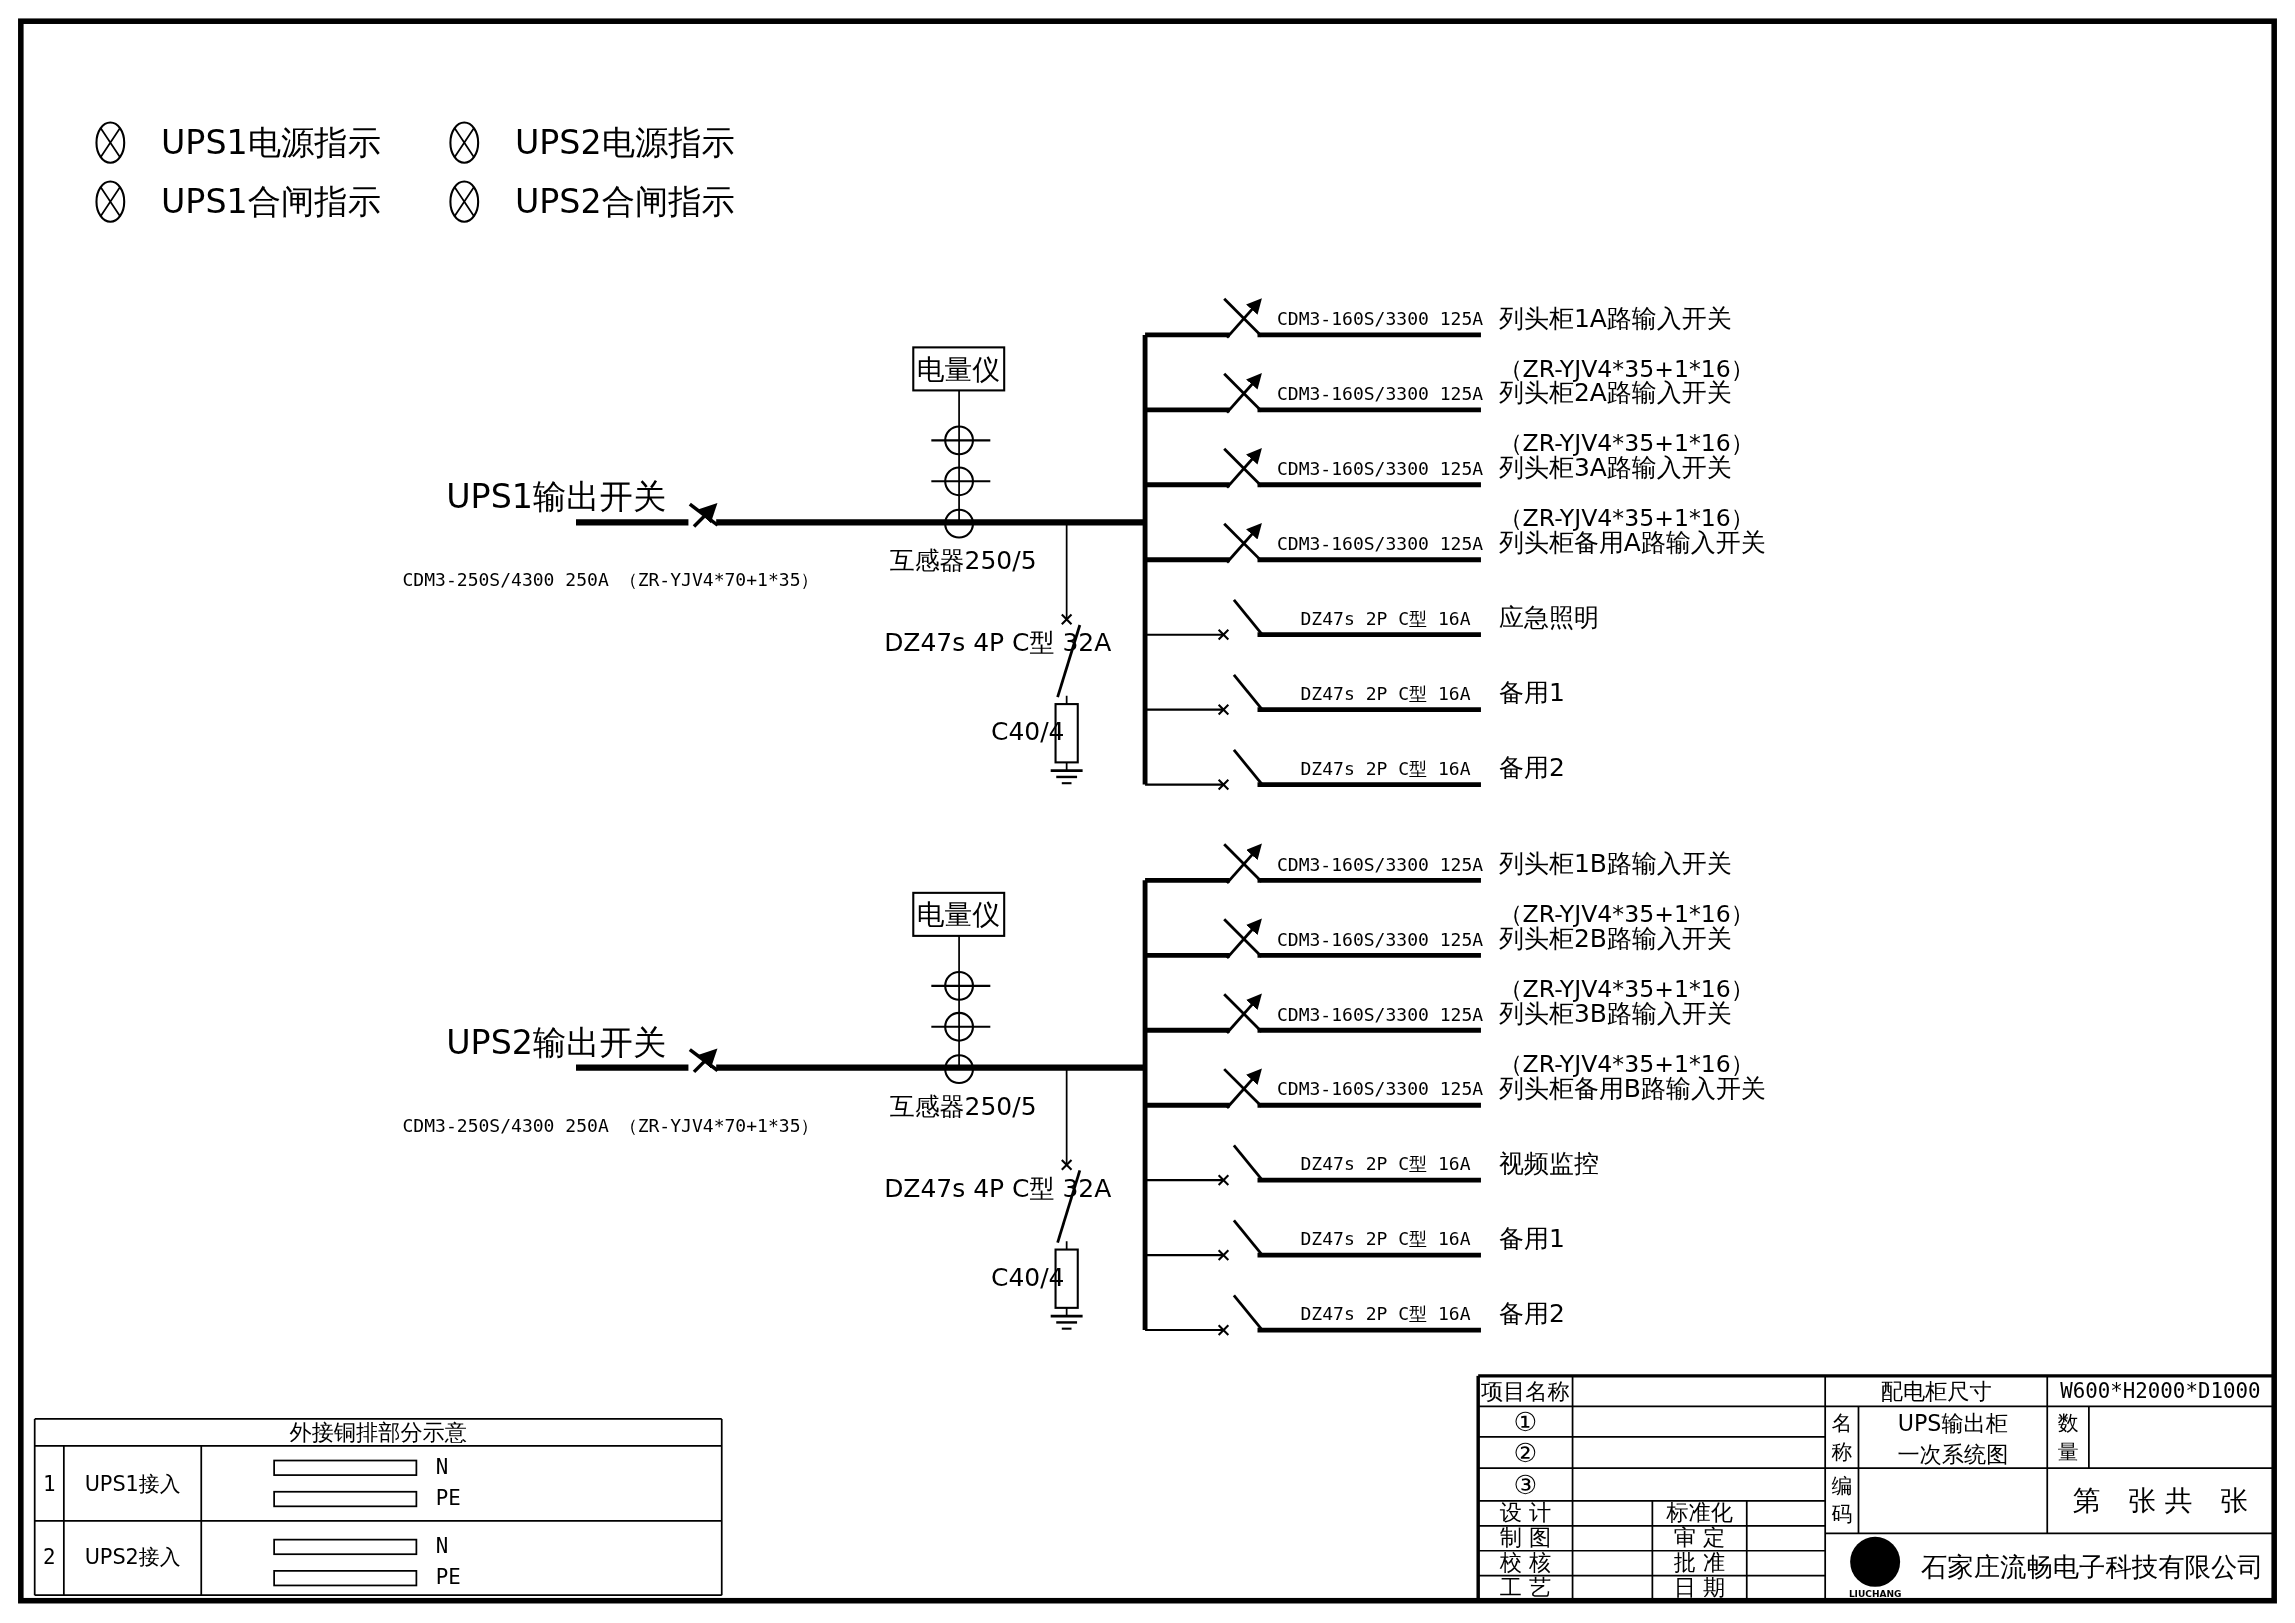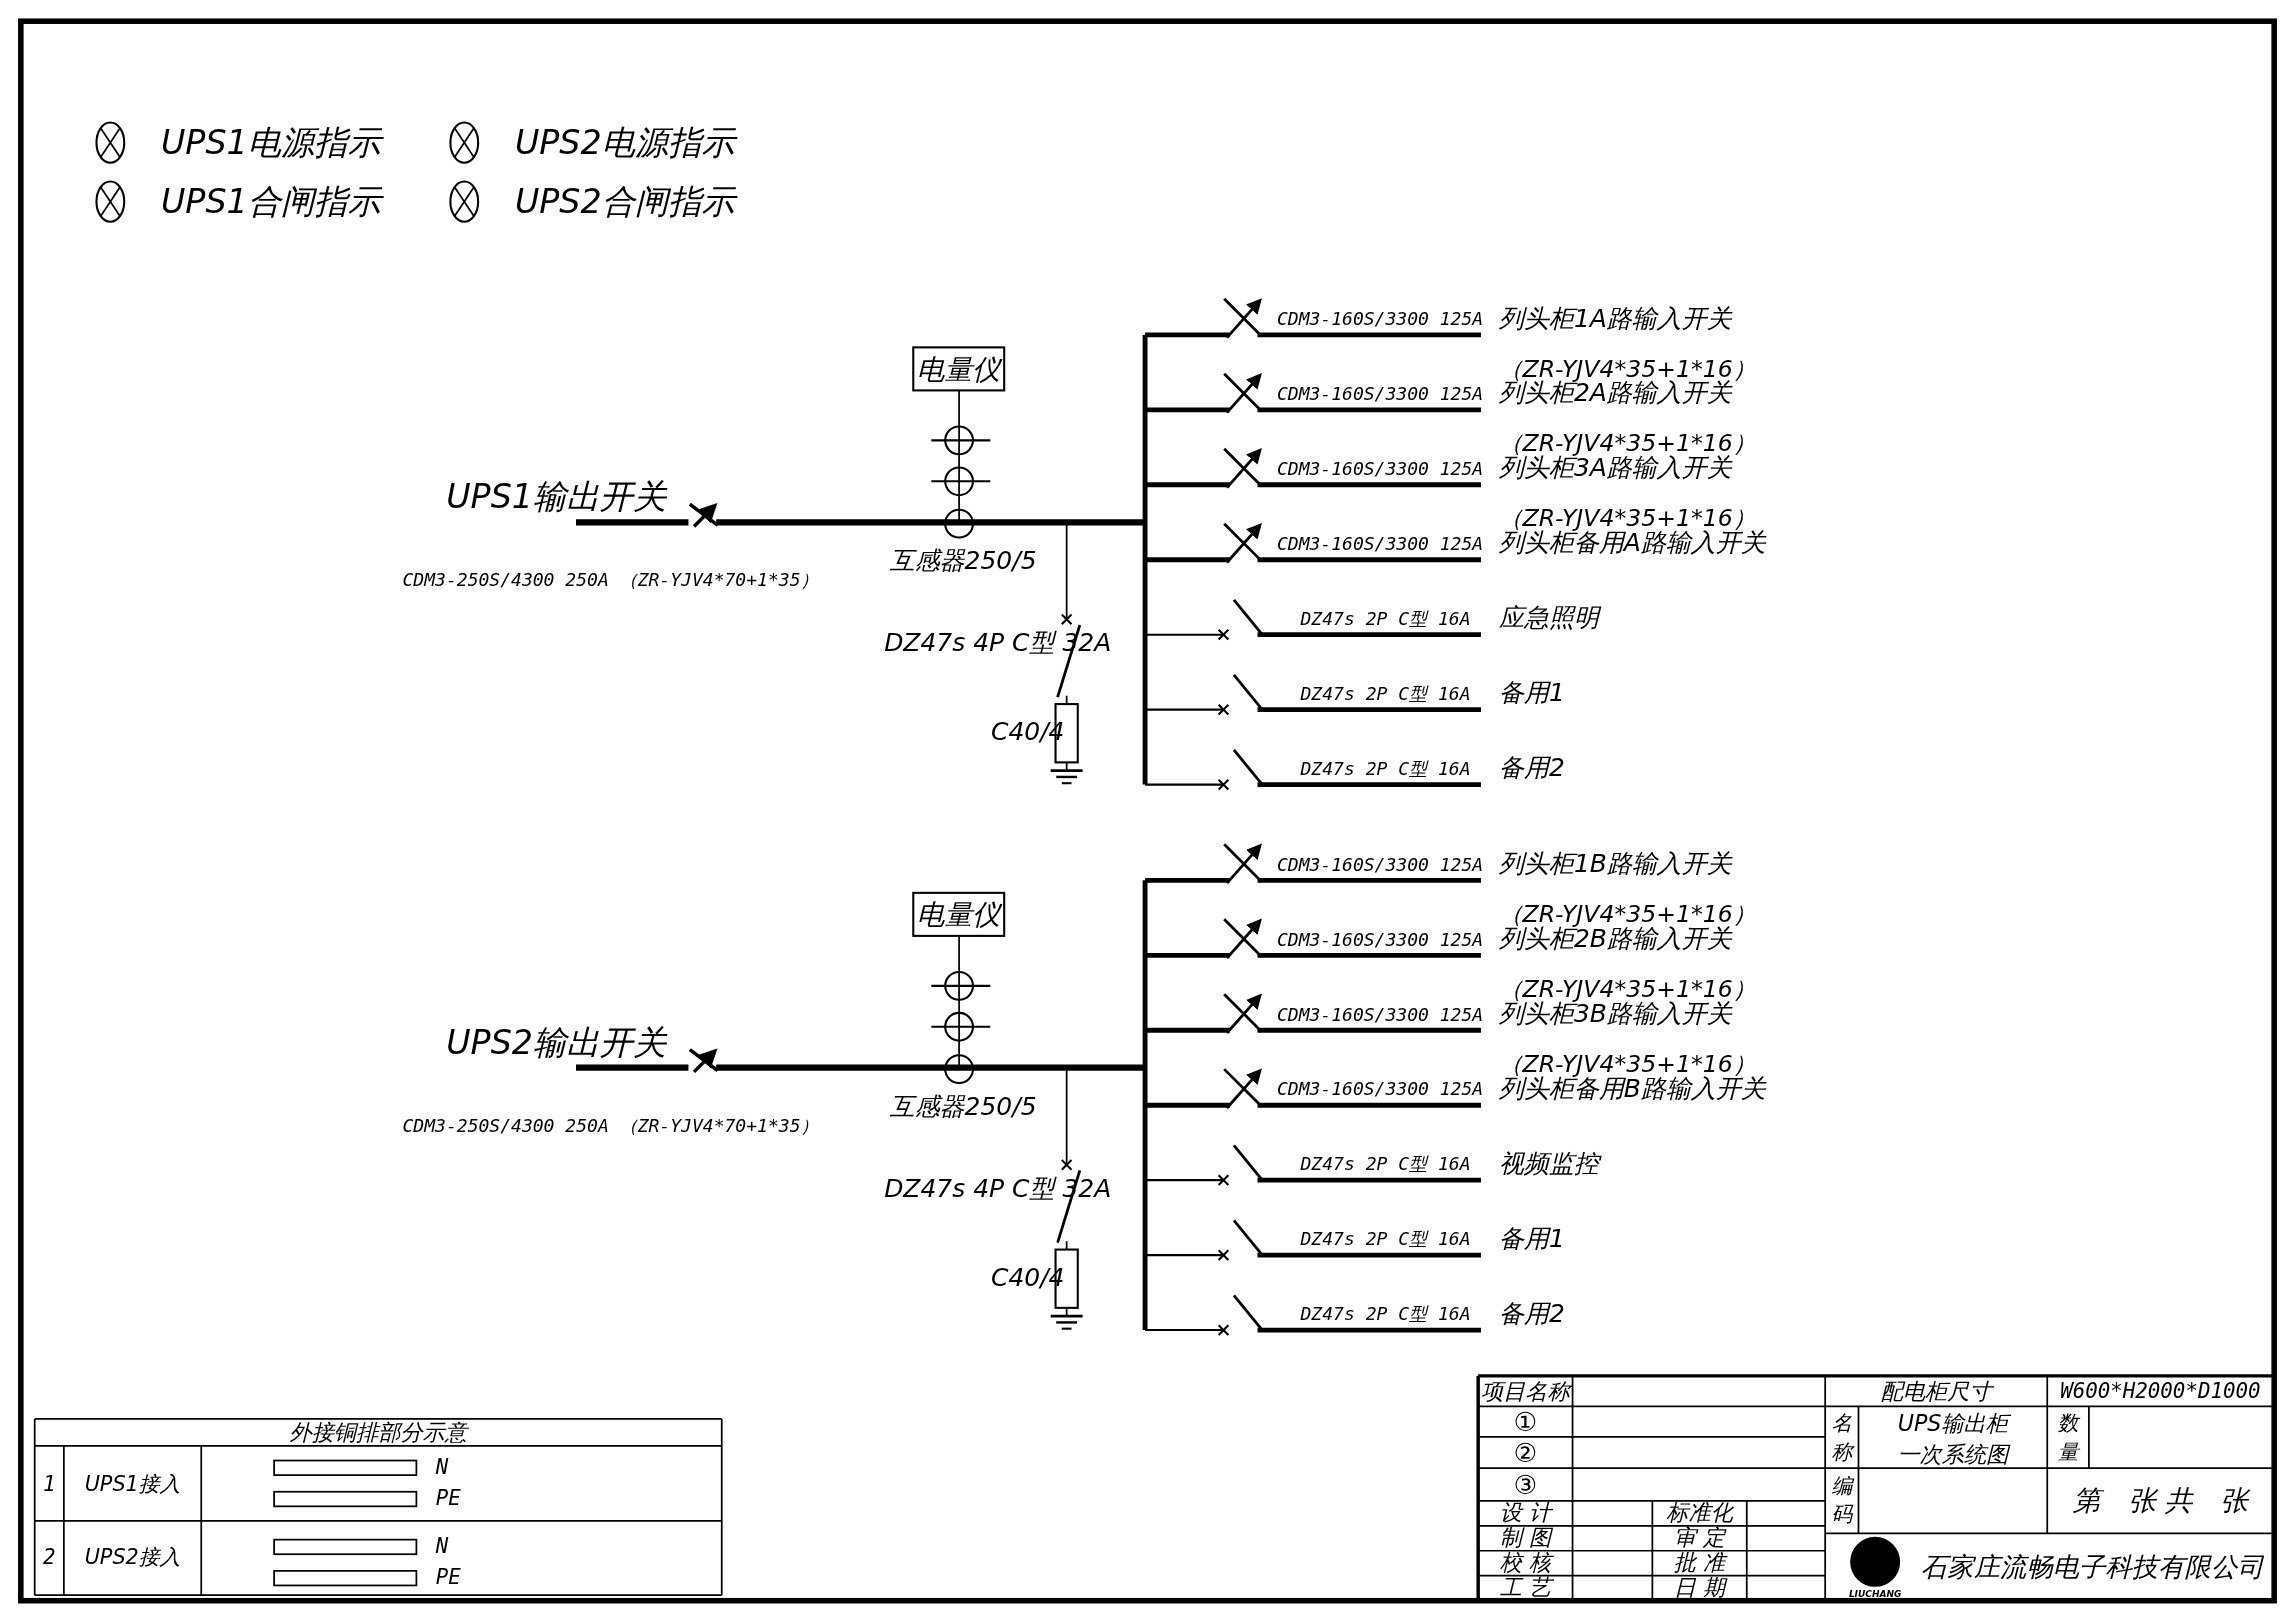--- a/index.html
+++ b/index.html
@@ -1,16 +1,16 @@
 <!DOCTYPE html>
 <html style="font-size:11px"><head>
 <meta charset="utf-8">
 <style>
   html,body{margin:0;padding:0;background:#fff;}
-  .page{width:2295px;height:1624px;position:relative;background:#fff;font-style:italic;}
+  .page{width:2295px;height:1624px;position:relative;background:#fff;}
   svg{display:block;}
   .ln{stroke:#000;fill:none;}
   text{fill:#000;font-family:"DejaVu Sans","Liberation Sans",sans-serif;}
   .mono{font-family:"DejaVu Sans Mono","Liberation Mono",monospace;}
   .mid{text-anchor:middle;}
 </style>
 </head>
 <body>
 
 <div class="page">

